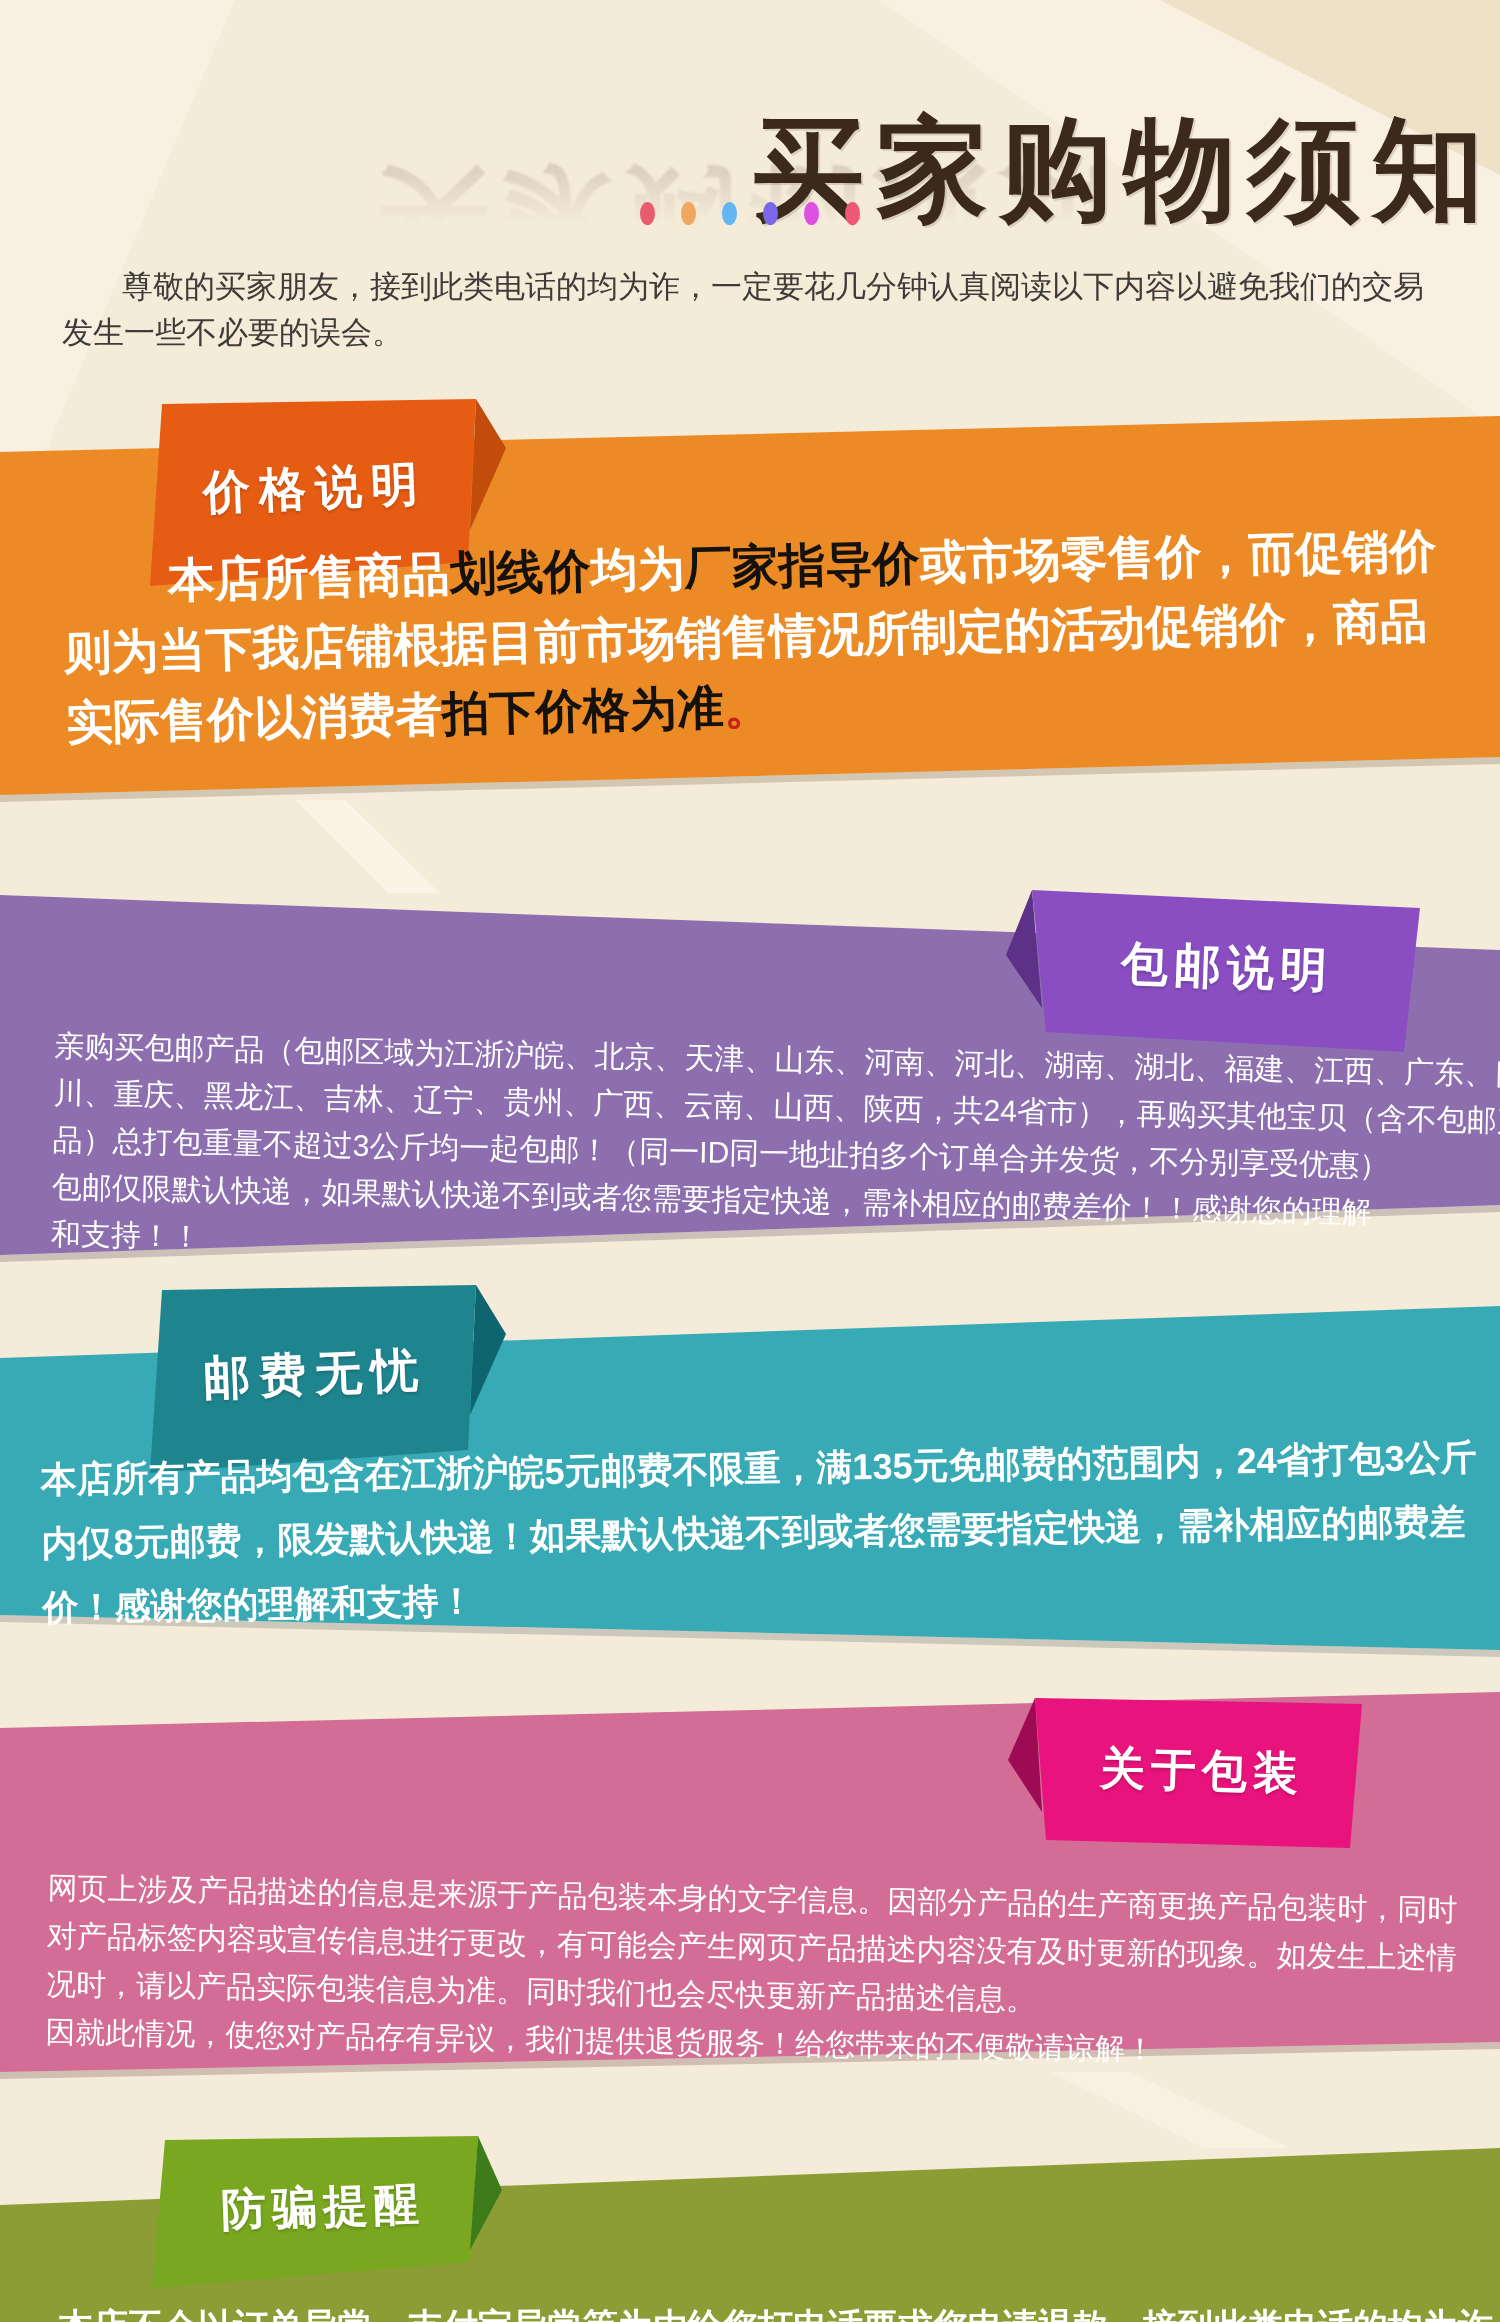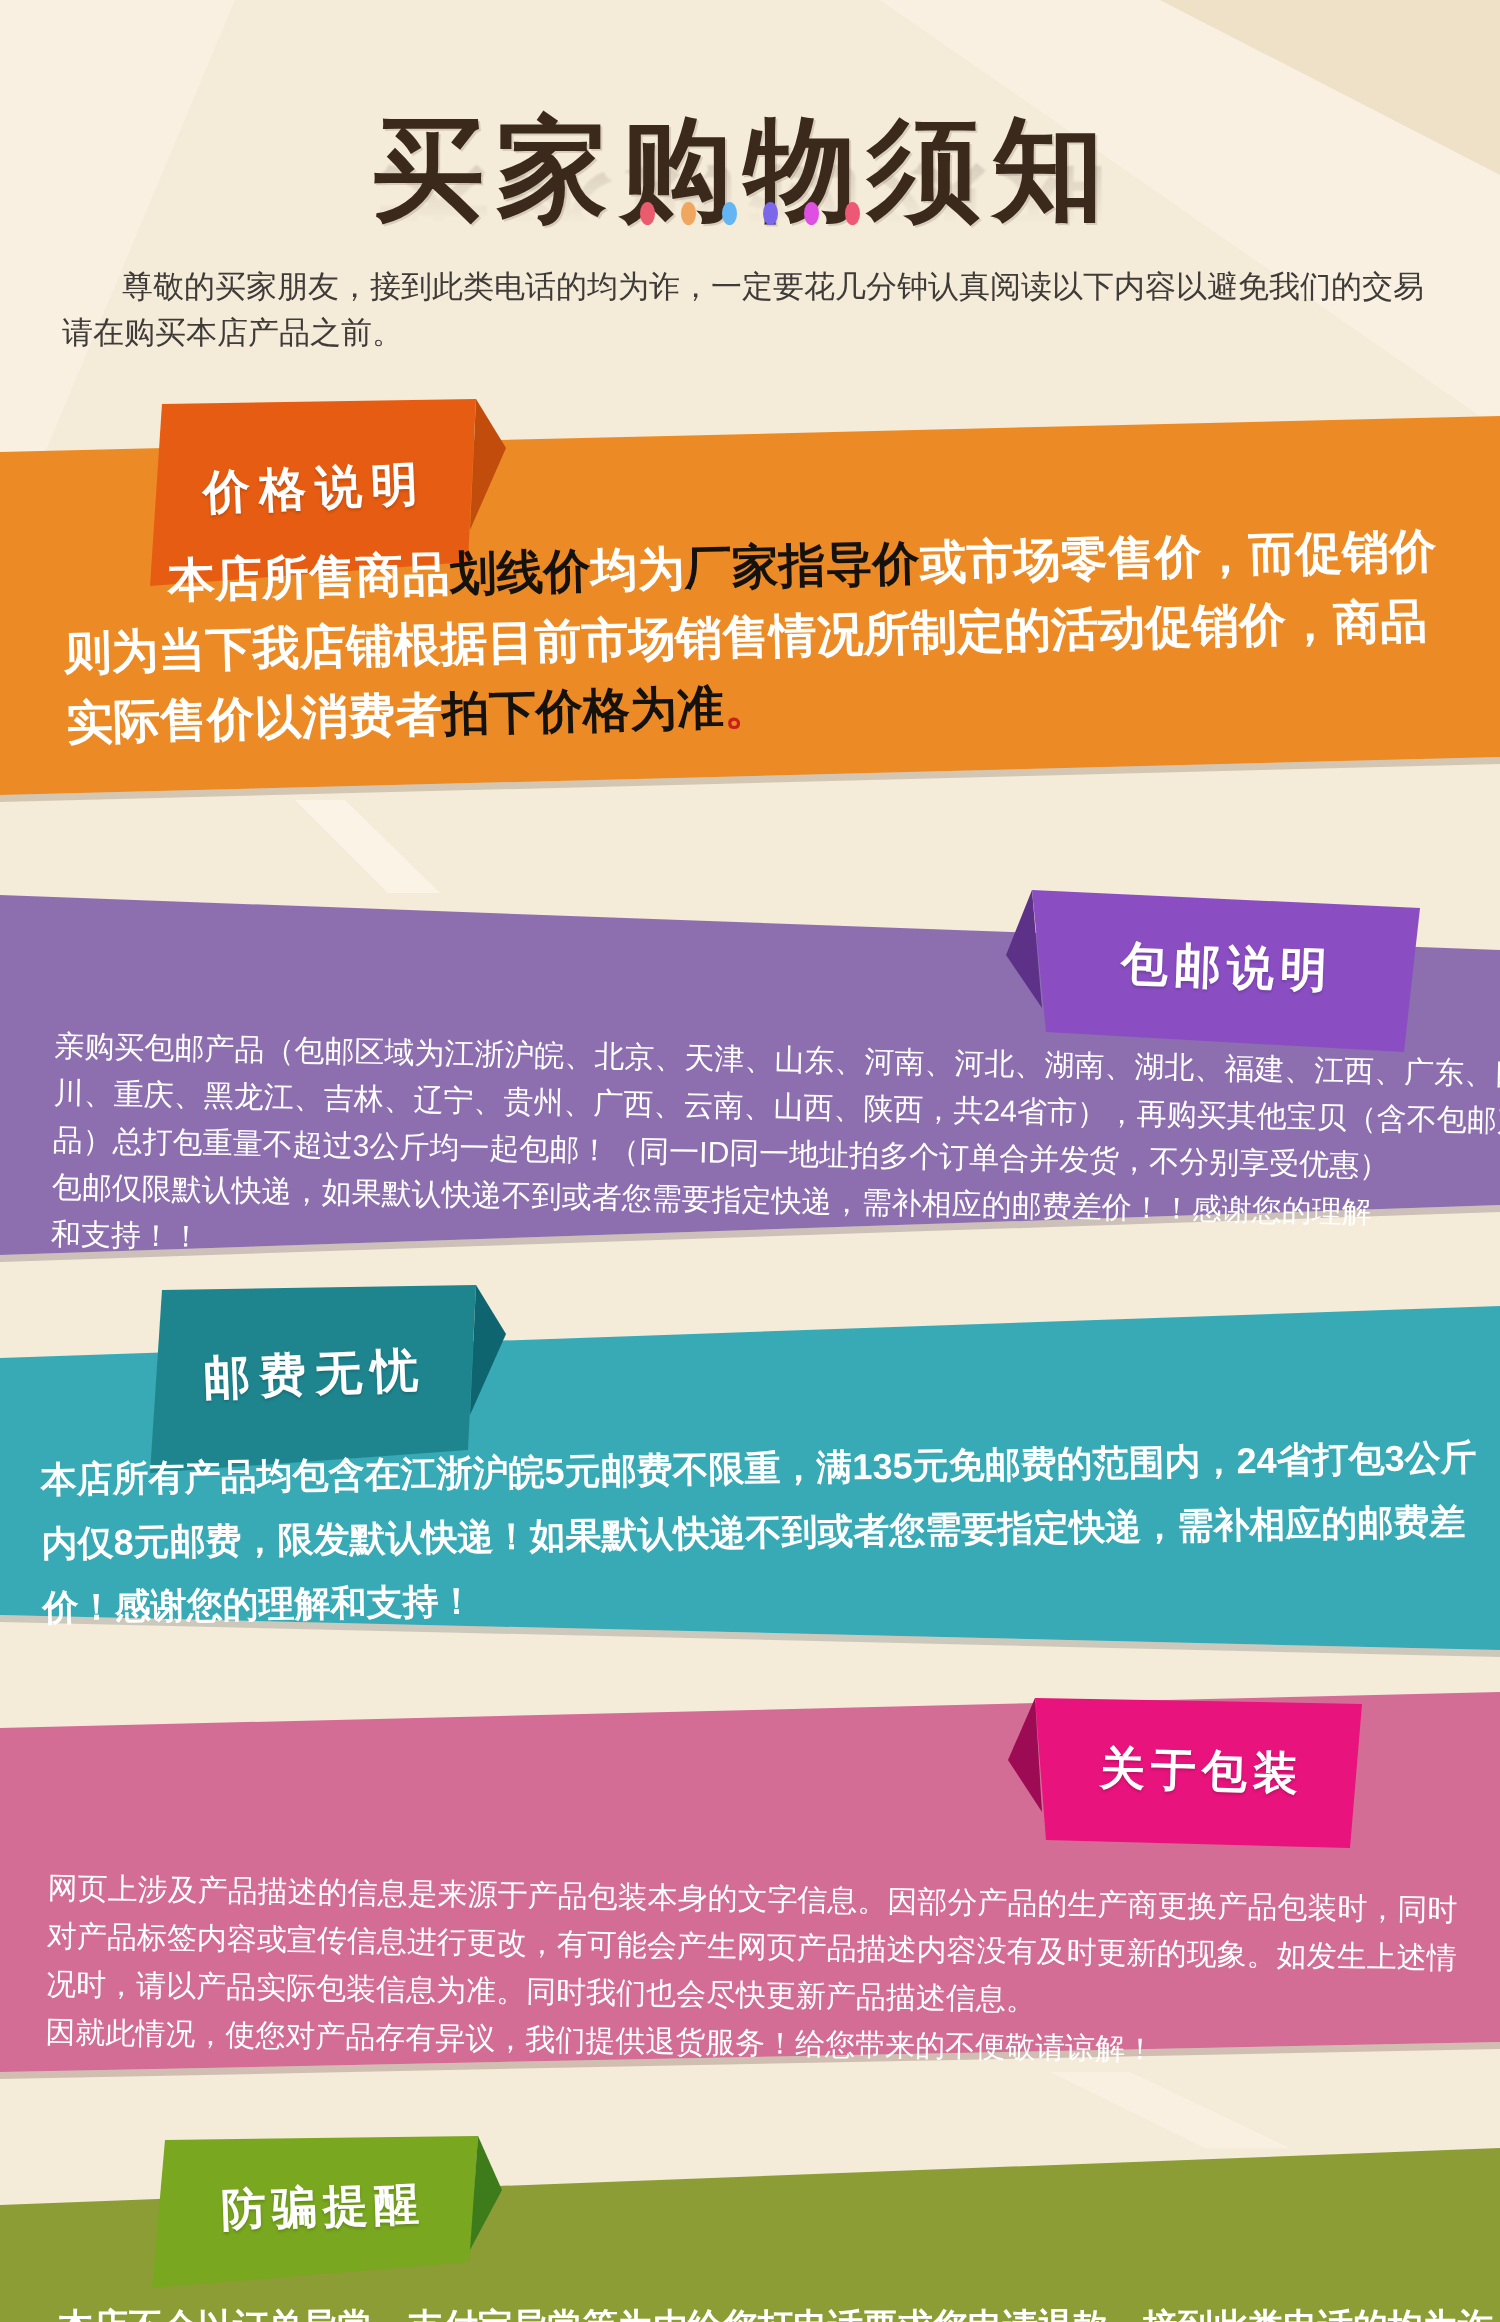--- a/index.html
+++ b/index.html
@@ -7,22 +7,22 @@
     position:relative;
     width:1500px;height:2322px;
     overflow:hidden;
     background:#f5ebd9;
     font-family:"Liberation Sans","DejaVu Sans",sans-serif;
   }
   #bg-svg{position:absolute;left:0;top:0;z-index:0;}
 
   
   .page-title{
-    position:absolute;left:0;right:12px;top:36px;z-index:3;
-    text-align:center;
+    position:absolute;left:0;right:4px;top:36px;z-index:3;
+    text-align:right;
     font-size:112px;font-weight:900;letter-spacing:12px;
     color:#3b2a1c;line-height:1.05;
     text-shadow:2px 2px 0 rgba(59,42,28,.15);
   }
   .page-title-reflection{
     position:absolute;left:0;right:0;top:160px;z-index:2;
     text-align:center;
     font-size:112px;font-weight:900;letter-spacing:12px;
     color:#3b2a1c;line-height:1.05;
     transform:scaleY(-1);
@@ -136,21 +136,21 @@
       <span class="dot" style="background: rgb(234, 91, 110);"></span>
       <span class="dot" style="background: rgb(239, 167, 95);"></span>
       <span class="dot" style="background: rgb(99, 182, 243);"></span>
       <span class="dot" style="background: rgb(123, 104, 232);"></span>
       <span class="dot" style="background: rgb(222, 80, 226);"></span>
       <span class="dot" style="background: rgb(238, 88, 119);"></span>
     </div>
 
   <div class="intro">
     <div class="l1">尊敬的买家朋友，接到此类电话的均为诈，一定要花几分钟认真阅读以下内容以避免我们的交易</div>
-    <div class="l2">请在购买本店产品之前。</div>
+    <div class="l2">发生一些不必要的误会。</div>
   </div>
 
   <div class="tab-label" id="price-tab-label">价格说明</div>
   <div class="tab-label" id="shipping-tab-label">包邮说明</div>
   <div class="tab-label" id="postage-tab-label">邮费无忧</div>
   <div class="tab-label" id="packaging-tab-label">关于包装</div>
   <div class="tab-label" id="fraud-tab-label">防骗提醒</div>
 
   <div class="band-text" id="price-text">
     <div class="line"><span class="seg-w">本店所售商品</span><span class="seg-b">划线价</span><span class="seg-w">均为</span><span class="seg-b">厂家指导价</span><span class="seg-w">或市场零售价，而促销价</span></div>

